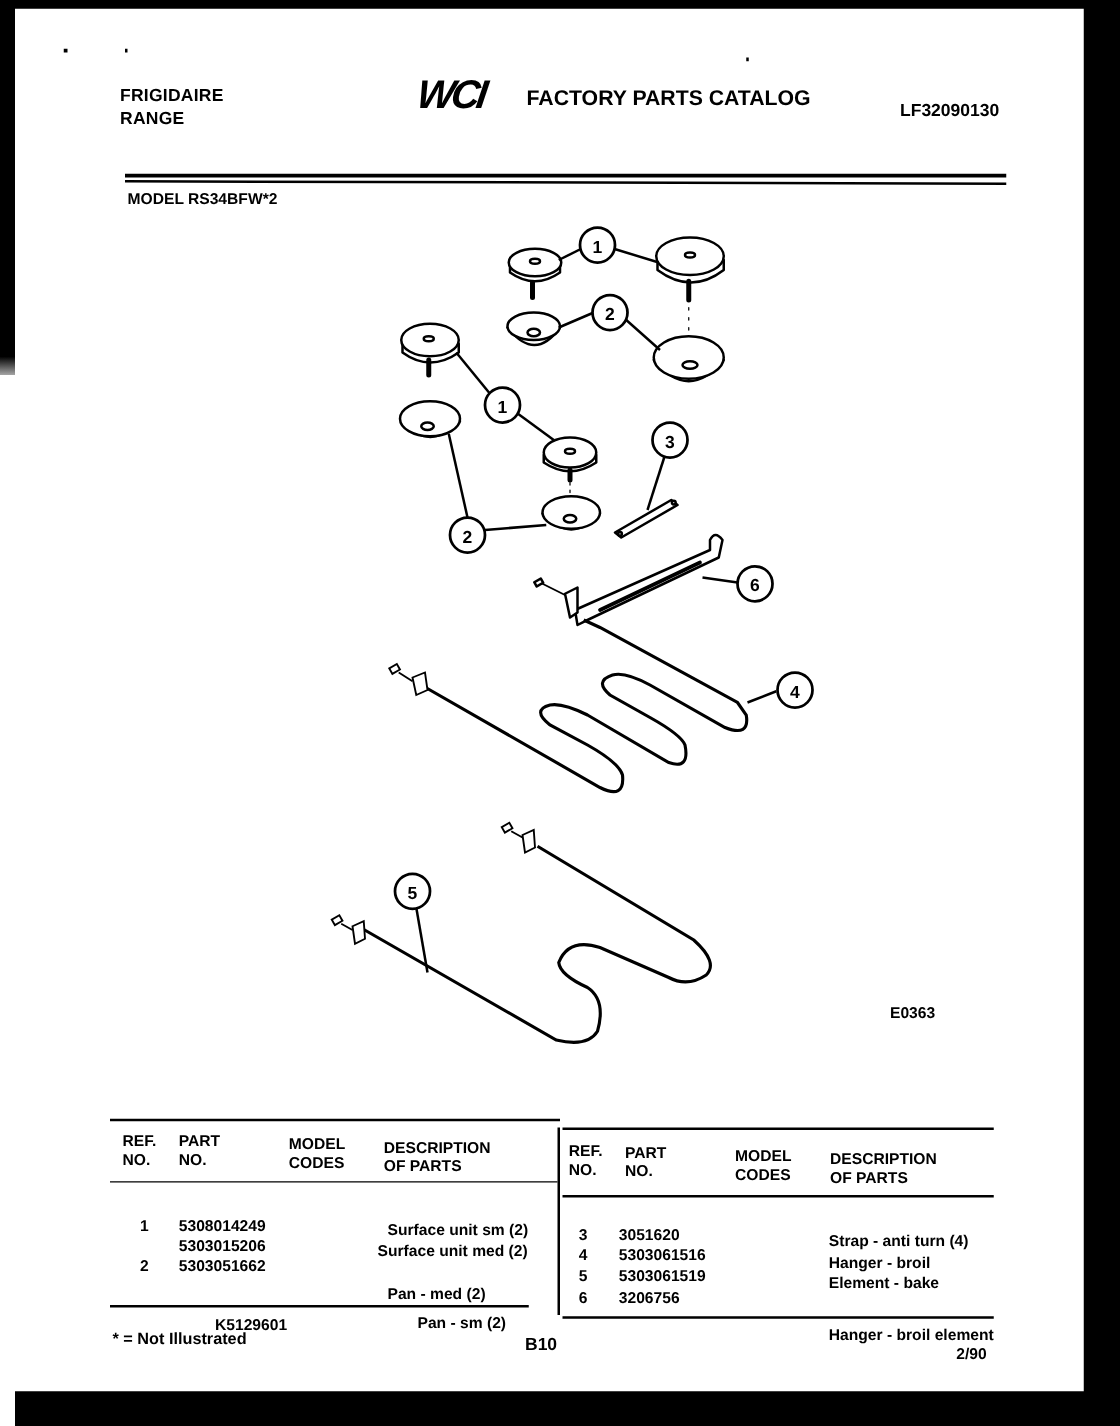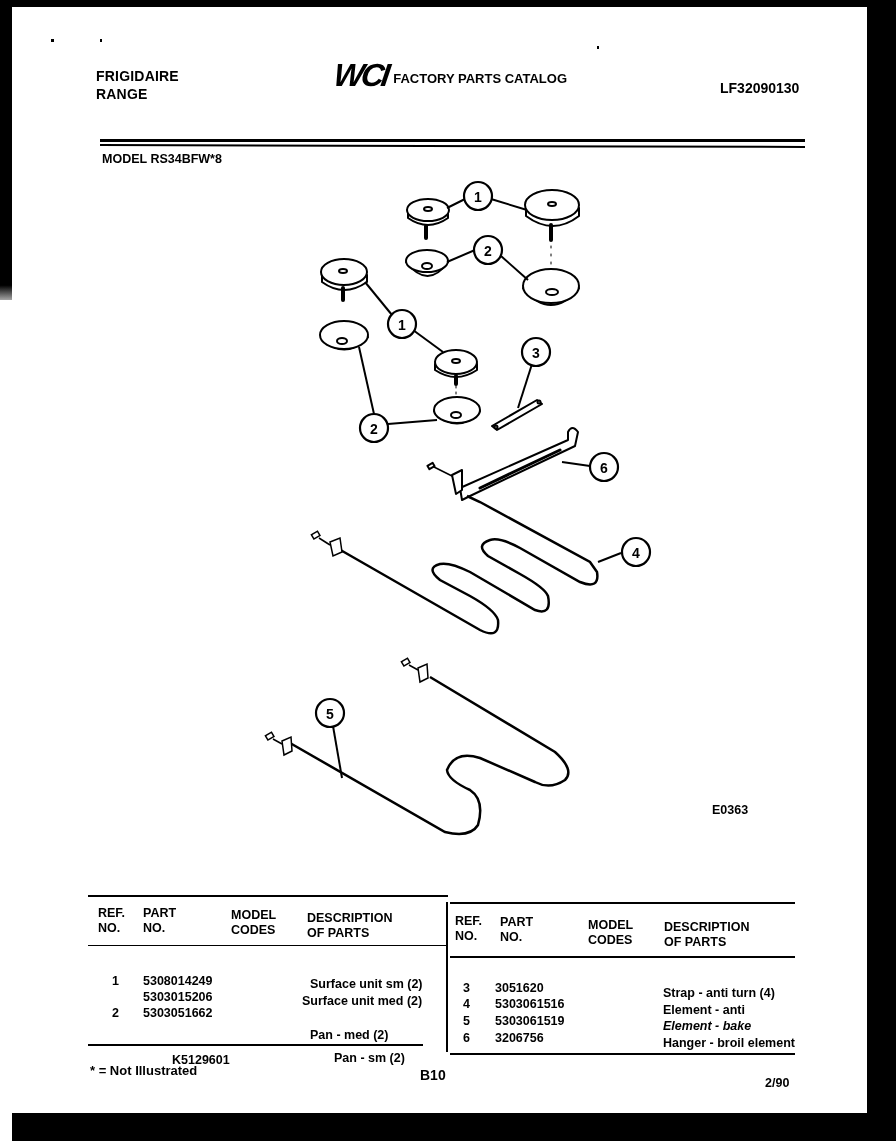--- a/index.html
+++ b/index.html
@@ -17,21 +17,21 @@
     position: absolute; left: 0; top: 0; width: 12px; height: 1141px;
     background: linear-gradient(to bottom, #000 0%, #000 25%, #fff 27%, #fff 100%);
   }
   .page-lower-left {
     position: absolute; left: 0; top: 300px; width: 12px; height: 813px; background:#fff;
   }
   .hdr { position: absolute; font-weight: bold; }
   .brand { left: 96px; top: 67px; font-size: 14px; line-height: 18px; letter-spacing: 0.2px; }
   .logo-wrap { left: 334px; top: 60px; display: flex; align-items: flex-end; gap: 6px; }
   .logo { font-size: 32px; font-style: italic; font-weight: 900; letter-spacing: -3px; line-height: 30px; transform: skewX(-8deg); }
-  .catalog-title { font-size: 13px; line-height: 18px; padding-bottom: 2px; }
+  .catalog-title { font-size: 17px; line-height: 18px; padding-bottom: 2px; margin-left: 28px; }
   .catalog-no { left: 720px; top: 80px; font-size: 14px; }
   .rule { position: absolute; background: #000; }
   .model { left: 102px; top: 152px; font-size: 12.5px; }
   .diagram { position: absolute; left: 0; top: 0; width: 896px; height: 880px; }
   .callout-num { font-family: "Liberation Sans", sans-serif; font-weight: bold; font-size: 14px; }
   .fig-code { left: 712px; top: 803px; font-size: 12.5px; text-align: right; }
   .table { position: absolute; font-weight: bold; font-size: 12.5px; }
   .th { position: absolute; line-height: 15px; }
   .td { position: absolute; line-height: 16.5px; white-space: nowrap; }
   .footer-note { left: 90px; top: 1063px; font-size: 13px; }
@@ -56,21 +56,21 @@
 </div>
 <div class="hdr logo-wrap">
   <span class="logo">WCI</span>
   <span class="catalog-title">FACTORY PARTS CATALOG</span>
 </div>
 <div class="hdr catalog-no">LF32090130</div>
 
 <div class="rule" style="left:100px;top:139px;width:705px;height:3px;"></div>
 <div class="rule" style="left:100px;top:145px;width:705px;height:2px;transform:rotate(0.15deg);"></div>
 
-<div class="hdr model">MODEL RS34BFW*8</div>
+<div class="hdr model">MODEL RS34BFW*2</div>
 
 <svg class="diagram" viewBox="0 0 896 880" xmlns="http://www.w3.org/2000/svg">
   <g fill="#fff" stroke="#000" stroke-width="2" stroke-linecap="round" stroke-linejoin="round">
 
     <g>
       <path d="M408 212 L408 218 Q428 232 448 218 L448 212"></path>
       <ellipse cx="428" cy="210" rx="21" ry="11"></ellipse>
       <ellipse cx="428" cy="209" rx="4" ry="2"></ellipse>
       <line x1="426" y1="226" x2="426" y2="238" stroke-width="4"></line>
     </g>
@@ -247,24 +247,24 @@
   <div class="th" style="left:664px;top:920px;">
       <div>DESCRIPTION</div>
       <div>OF PARTS</div>
     </div>
 
   <div class="td" style="left:463px;top:980px;">3</div>
   <div class="td" style="left:495px;top:980px;">3051620</div>
   <div class="td" style="left:663px;top:985px;">Strap - anti turn (4)</div>
   <div class="td" style="left:463px;top:996px;">4</div>
   <div class="td" style="left:495px;top:996px;">5303061516</div>
-  <div class="td" style="left:663px;top:1002px;">Element - anti</div>
+  <div class="td" style="left:663px;top:1002px;">Hanger - broil</div>
   <div class="td" style="left:463px;top:1013px;">5</div>
   <div class="td" style="left:495px;top:1013px;">5303061519</div>
-  <div class="td" style="left:663px;top:1018px;font-style:italic;">Element - bake</div>
+  <div class="td" style="left:663px;top:1018px;">Element - bake</div>
   <div class="td" style="left:463px;top:1030px;">6</div>
   <div class="td" style="left:495px;top:1030px;">3206756</div>
-  <div class="td" style="left:663px;top:1035px;">Hanger - broil element</div>
+  <div class="td" style="left:663px;top:1060px;">Hanger - broil element</div>
 </div>
 
 <div class="hdr footer-note">* = Not Illustrated</div>
 <div class="hdr page-no">B10</div>
 <div class="hdr date">2/90</div>
 
 </body></html>

